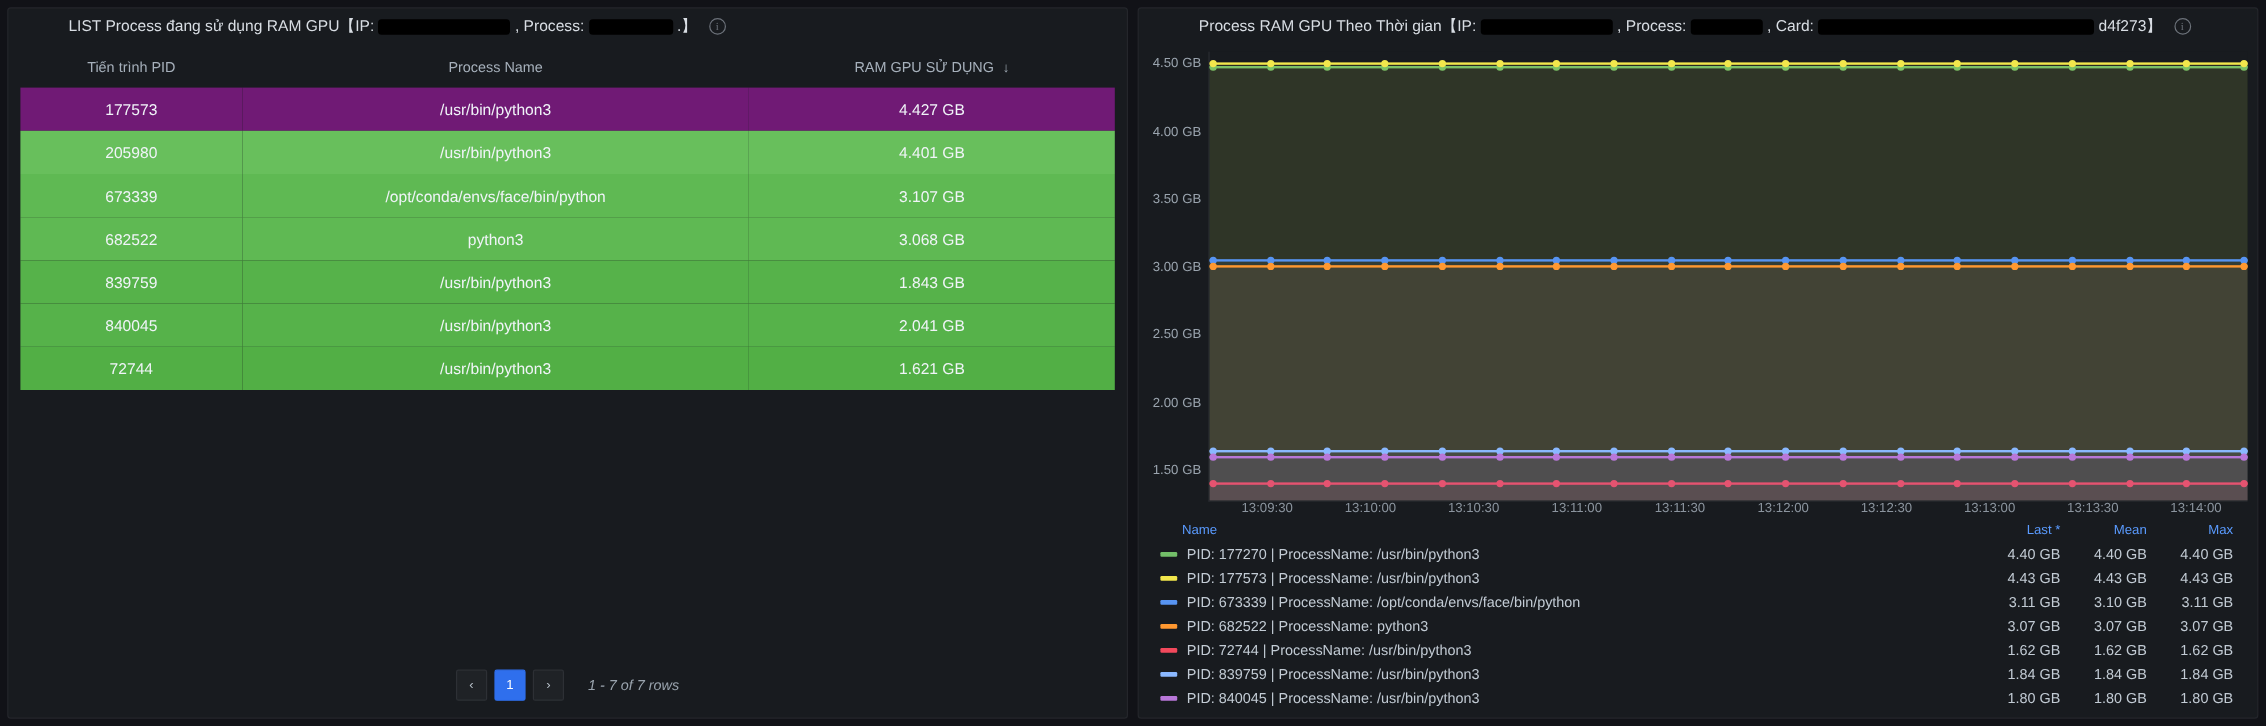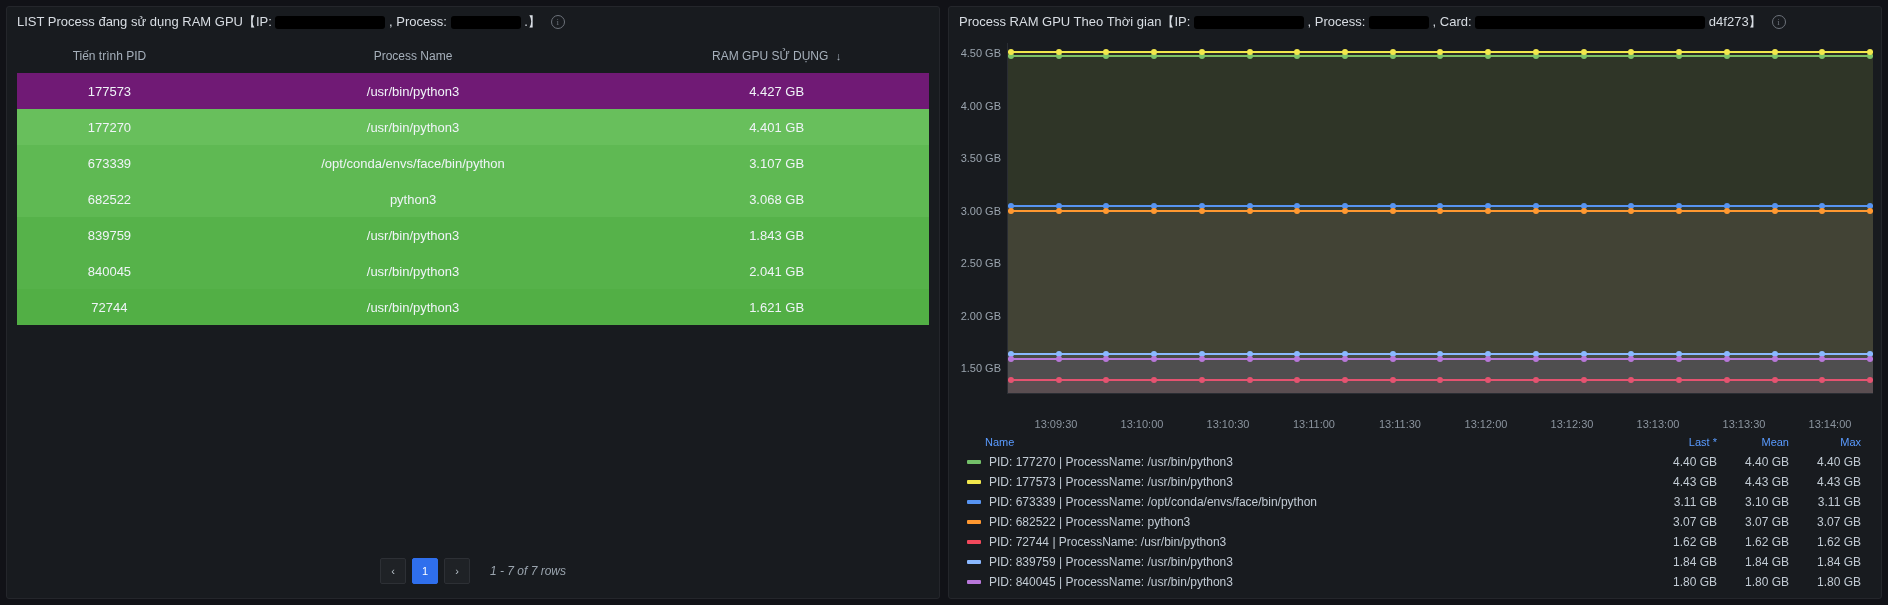--- a/index.html
+++ b/index.html
@@ -26,21 +26,21 @@
   .panel-header {
     display: flex;
     align-items: center;
     gap: 6px;
     padding: 6px 10px;
     color: #d8dde3;
     font-size: 13px;
     white-space: nowrap;
     overflow: hidden;
   }
-  .panel-header .title { white-space: nowrap; }
+  .panel-header .title { white-space: nowrap; margin-left: 40px; }
   .redact {
     background: #000;
     display: inline-block;
     height: 13px;
     border-radius: 3px;
     vertical-align: middle;
   }
   .info-icon {
     width: 14px; height: 14px; border-radius: 50%;
     border: 1px solid #6c727a; color: #6c727a;
@@ -100,21 +100,21 @@
     position: absolute; left: 0; right: 0; top: -2px; height: 6px;
     display: flex; justify-content: space-between;
   }
   .hline .dots span {
     width: 6px; height: 6px; border-radius: 50%;
   }
   .fill {
     position: absolute; left: 0; right: 0; bottom: 0;
   }
   .x-axis { display: flex; color: #8b949e; font-size: 11px; padding-left: 58px; }
-  .x-axis .tick { flex: 1; text-align: center; margin-top: 24px; }
+  .x-axis .tick { flex: 1; text-align: center; }
 
   .legend { padding: 2px 4px 0 4px; }
   .legend-head {
     display: flex; color: #5a9bff; font-size: 11px; padding: 4px 8px 4px 26px;
   }
   .legend-head .name { flex: 1; cursor: pointer; }
   .legend-head .col { width: 72px; text-align: right; cursor: pointer; }
   .legend-row {
     display: flex; align-items: center; padding: 3px 8px;
     color: #c2cbd4; font-size: 12px; cursor: pointer;
@@ -152,21 +152,21 @@
           </th>
         </tr>
       </thead>
       <tbody id="proc-tbody">
           <tr style="background: #701a75;">
             <td>177573</td>
             <td>/usr/bin/python3</td>
             <td>4.427 GB</td>
           </tr>
           <tr style="background: rgb(104, 191, 92);">
-            <td>177270</td>
+            <td>205980</td>
             <td>/usr/bin/python3</td>
             <td>4.401 GB</td>
           </tr>
           <tr style="background: rgb(95, 185, 83);">
             <td>673339</td>
             <td>/opt/conda/envs/face/bin/python</td>
             <td>3.107 GB</td>
           </tr>
           <tr style="background: rgb(95, 185, 83);">
             <td>682522</td>

